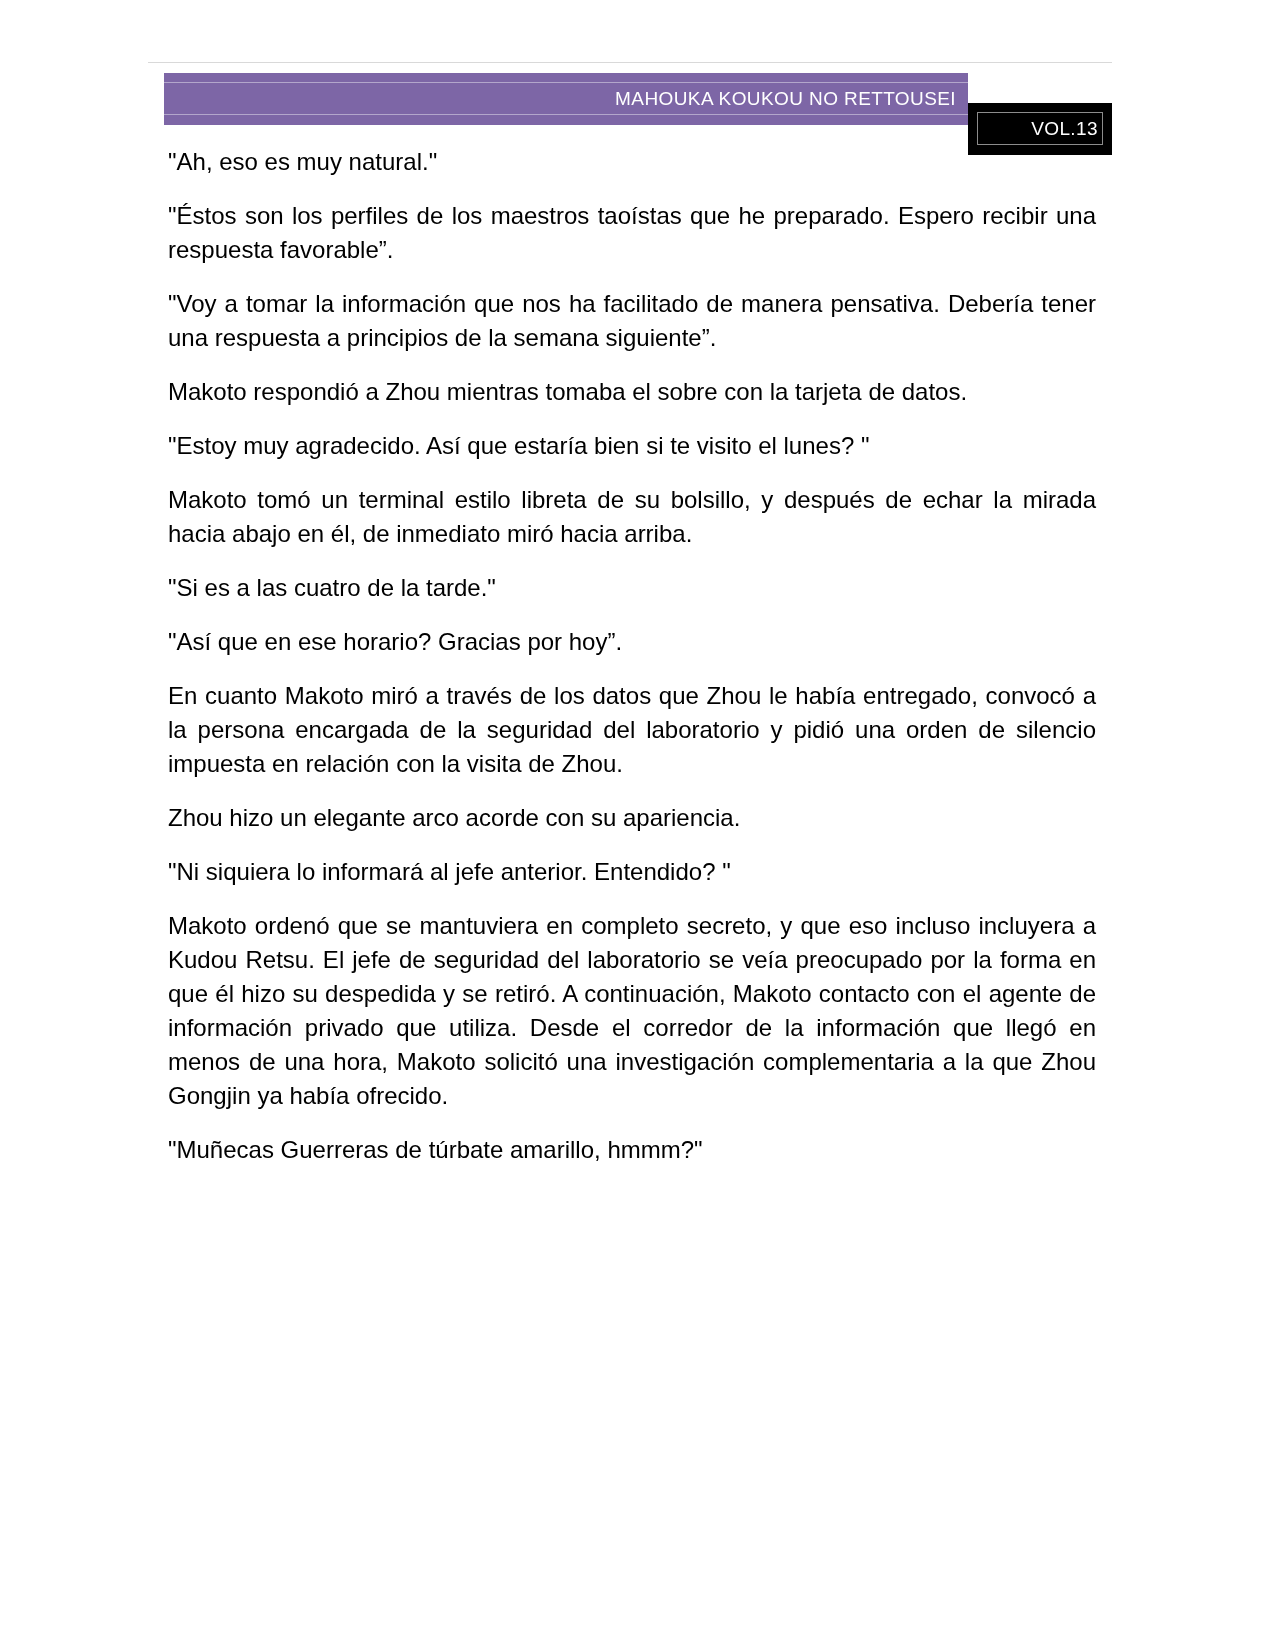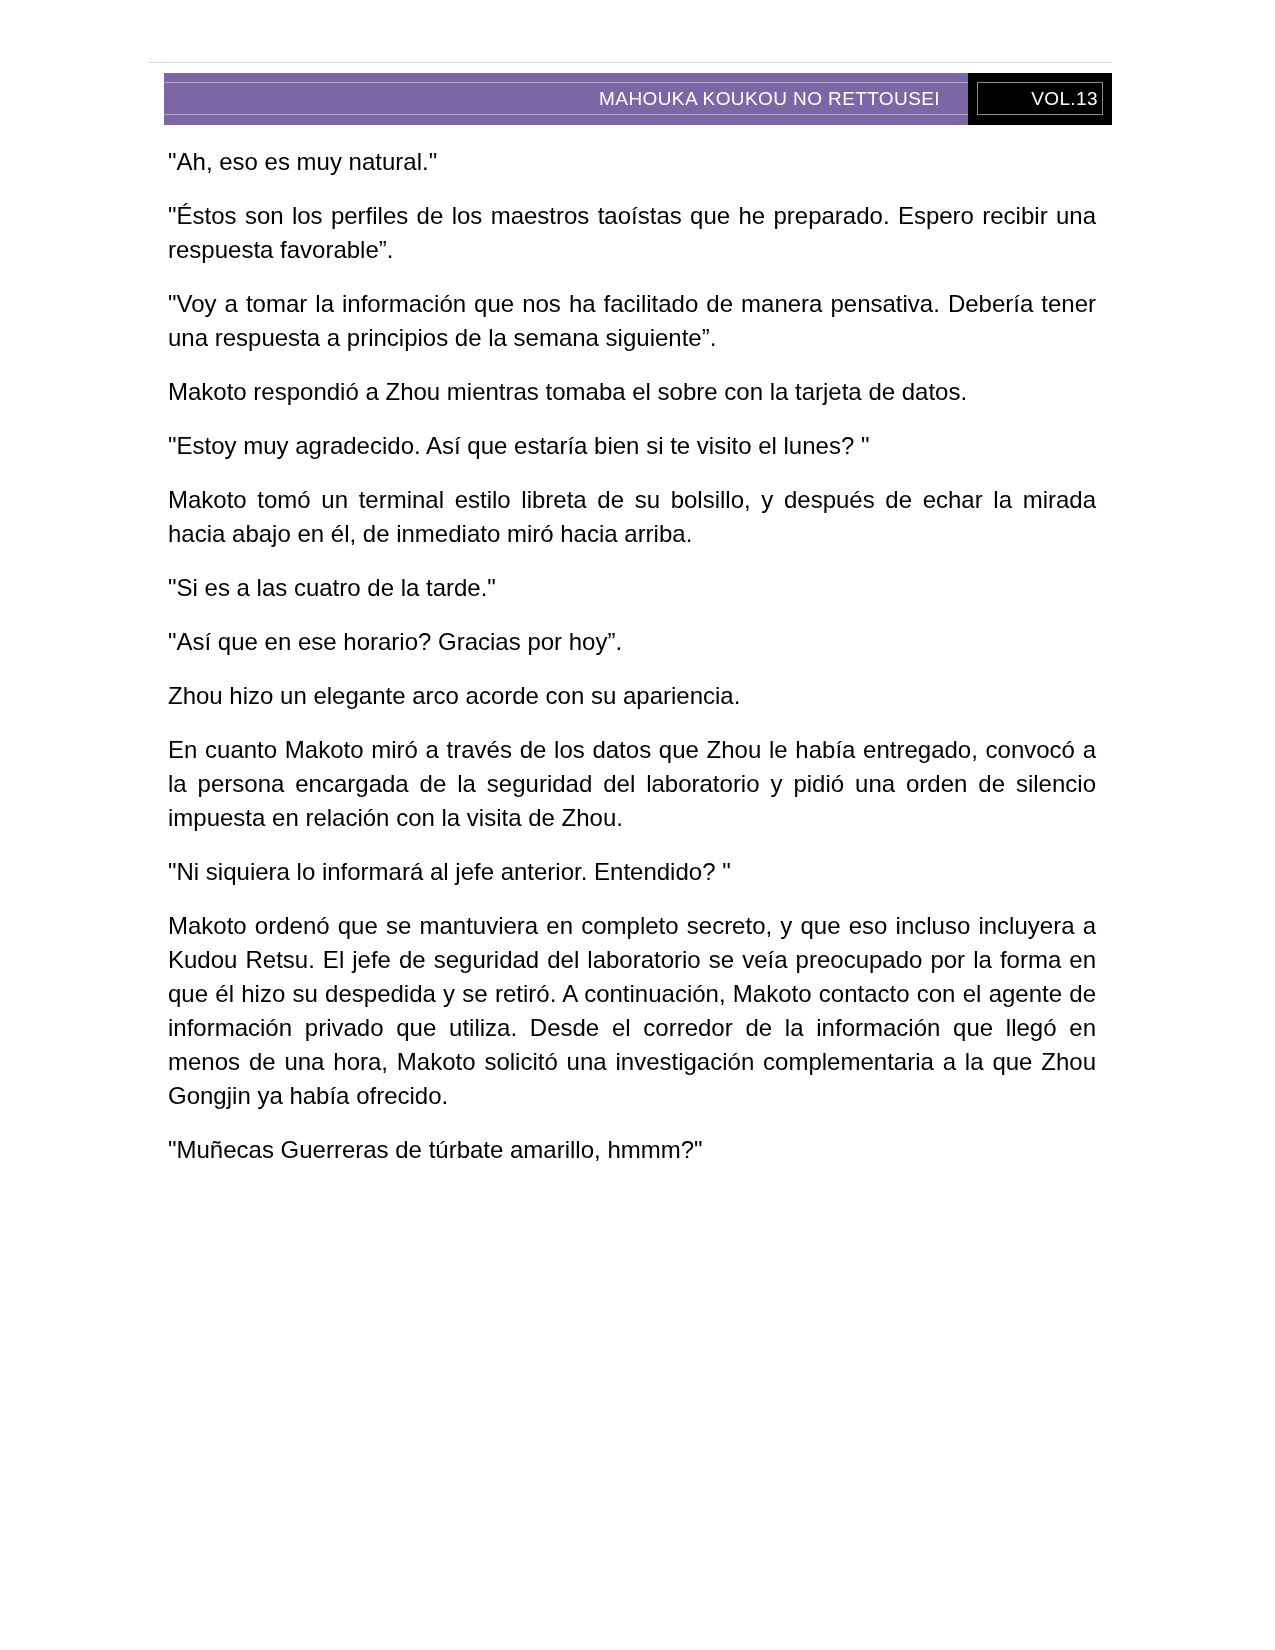--- a/index.html
+++ b/index.html
@@ -48,30 +48,31 @@
     top: 9px; bottom: 10px;
     border-top: 1.5px solid rgba(255,255,255,0.42);
     border-bottom: 1.5px solid rgba(255,255,255,0.42);
     pointer-events: none;
   }
   .header-title {
     position: relative;
     color: #ffffff;
     font-size: 19px;
     letter-spacing: 0.4px;
-    padding-right: 28px;
+    padding-right: 12px;
     white-space: nowrap;
   }
   .header-volume-section {
     position: relative;
     width: 144px;
     height: 100%;
     display: flex;
     align-items: center;
     justify-content: flex-end;
+    margin-top: 30px;
   }
   .header-volume-section .inset-rect {
     position: absolute;
     left: 9px; right: 9px;
     top: 9px; bottom: 10px;
     border: 1px solid rgba(255,255,255,0.55);
     pointer-events: none;
   }
   .header-volume {
     position: relative;
@@ -118,20 +119,20 @@
 
   <div class="doc-body">
     <p>"Ah, eso es muy natural."</p>
     <p>"Éstos son los perfiles de los maestros taoístas que he preparado. Espero recibir una respuesta favorable”.</p>
     <p>"Voy a tomar la información que nos ha facilitado de manera pensativa. Debería tener una respuesta a principios de la semana siguiente”.</p>
     <p>Makoto respondió a Zhou mientras tomaba el sobre con la tarjeta de datos.</p>
     <p>"Estoy muy agradecido. Así que estaría bien si te visito el lunes? "</p>
     <p>Makoto tomó un terminal estilo libreta de su bolsillo, y después de echar la mirada hacia abajo en él, de inmediato miró hacia arriba.</p>
     <p>"Si es a las cuatro de la tarde."</p>
     <p>"Así que en ese horario? Gracias por hoy”.</p>
+    <p>En cuanto Makoto miró a través de los datos que Zhou le había entregado, convocó a la persona encargada de la seguridad del laboratorio y pidió una orden de silencio impuesta en relación con la visita de Zhou.</p>
     <p>Zhou hizo un elegante arco acorde con su apariencia.</p>
-    <p>En cuanto Makoto miró a través de los datos que Zhou le había entregado, convocó a la persona encargada de la seguridad del laboratorio y pidió una orden de silencio impuesta en relación con la visita de Zhou.</p>
     <p>"Ni siquiera lo informará al jefe anterior. Entendido? "</p>
     <p>Makoto ordenó que se mantuviera en completo secreto, y que eso incluso incluyera a Kudou Retsu. El jefe de seguridad del laboratorio se veía preocupado por la forma en que él hizo su despedida y se retiró. A continuación, Makoto contacto con el agente de información privado que utiliza. Desde el corredor de la información que llegó en menos de una hora, Makoto solicitó una investigación complementaria a  la que Zhou Gongjin ya había ofrecido.</p>
     <p>"Muñecas Guerreras de túrbate amarillo, hmmm?"</p>
   </div>
 
 </div>
 
 </body></html>

